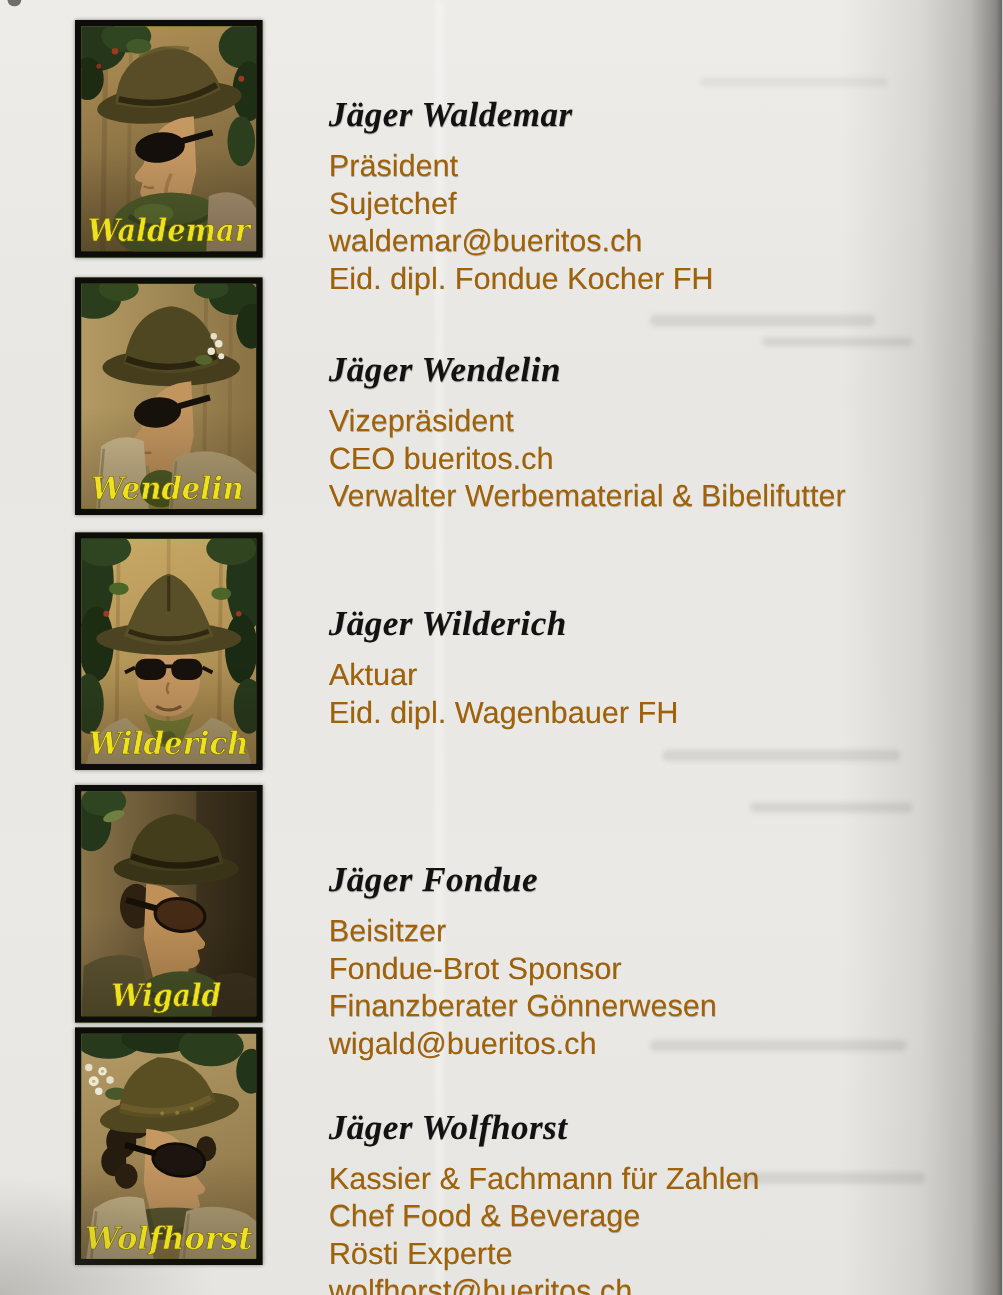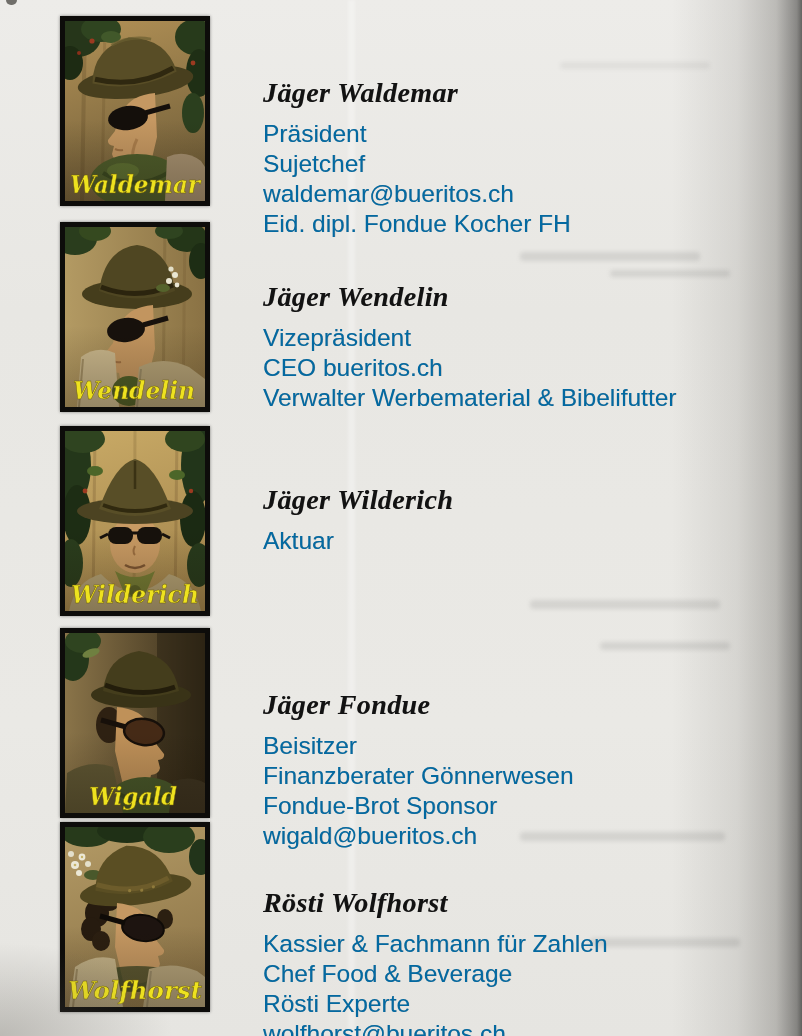--- a/index.html
+++ b/index.html
@@ -56,21 +56,21 @@
   .member-info{position:absolute;left:263px;width:530px;margin-top:44px;}
   .row-1 .member-info{top:17px;} .row-2 .member-info{top:15px;} .row-3 .member-info{top:14px;}
   .row-4 .member-info{top:17px;} .row-5 .member-info{top:21px;}
 
   .member-name{
     font-family:"Liberation Serif", serif;font-style:italic;font-weight:bold;
     font-size:28px;line-height:32px;margin:0 0 10px 0;color:#121212;letter-spacing:.4px;
     text-shadow:0.3px 0.3px 0.6px rgba(50,50,50,0.4);
   }
   .member-line{
-    margin:0;font-size:24.5px;line-height:30px;color:#0369a1;
+    margin:0;font-size:24.5px;line-height:30px;color:#a16207;
     text-shadow:0.3px 0.3px 0.5px rgba(70,70,70,0.35);
   }
 </style>
 </head>
 <body>
 
 <div class="page">
 
   <div class="streak"></div>
   <div class="smudge sm1"></div>
@@ -237,20 +237,21 @@
             <path d="M50,140 Q70,152 90,140 L80,164 Q70,170 60,164 Z" fill="#757c35"></path>
             <circle cx="70" cy="160" r="6" fill="#5b6128"></circle>
             <rect width="140" height="180" fill="url(#vn2)"></rect>
             <text x="6" y="172" textLength="128" lengthAdjust="spacingAndGlyphs" font-family="'DejaVu Serif', serif" font-style="italic" font-weight="bold" font-size="25" fill="#eee21f" stroke="#6b5c0c" stroke-width="0.5">Wilderich</text>
           </svg>
         </div>
     </figure>
     <div class="member-info">
       <h2 class="member-name">Jäger Wilderich</h2>
       <p class="member-line">Aktuar</p>
+      <p class="member-line">Eid. dipl. Wagenbauer FH</p>
     </div>
   </div>
 
   <div class="member-row row-4">
     <figure class="photo-frame">
       <div class="portrait">
           <svg xmlns="http://www.w3.org/2000/svg" viewBox="0 0 140 180">
             <defs>
               <linearGradient id="bg3" x1="0" y1="0" x2="1" y2="0">
                 <stop offset="0" stop-color="#8a7449"></stop>
@@ -280,22 +281,22 @@
             <path d="M0,180 L2,140 Q24,126 48,134 L58,180 Z" fill="#5d5533"></path>
             <path d="M104,180 L108,148 Q126,142 140,150 L140,180 Z" fill="#3b3220"></path>
             <rect width="140" height="180" fill="url(#vn3)"></rect>
             <text x="24" y="172" textLength="88" lengthAdjust="spacingAndGlyphs" font-family="'DejaVu Serif', serif" font-style="italic" font-weight="bold" font-size="25" fill="#eee21f" stroke="#6b5c0c" stroke-width="0.5">Wigald</text>
           </svg>
         </div>
     </figure>
     <div class="member-info">
       <h2 class="member-name">Jäger Fondue</h2>
       <p class="member-line">Beisitzer</p>
+      <p class="member-line">Fondue-Brot Sponsor</p>
       <p class="member-line">Finanzberater Gönnerwesen</p>
-      <p class="member-line">Fondue-Brot Sponsor</p>
       <p class="member-line">wigald@bueritos.ch</p>
     </div>
   </div>
 
   <div class="member-row row-5">
     <figure class="photo-frame">
       <div class="portrait">
           <svg xmlns="http://www.w3.org/2000/svg" viewBox="0 0 140 180">
             <defs>
               <linearGradient id="bg4" x1="0" y1="0" x2="0.25" y2="1">
@@ -342,21 +343,21 @@
             <path d="M4,180 L10,140 Q30,126 50,132 L58,180 Z" fill="#c3b288"></path>
             <path d="M12,142 L8,180" stroke="rgba(120,100,60,0.5)" stroke-width="2" fill="none"></path>
             <path d="M78,180 L84,142 Q108,134 132,144 L140,150 L140,180 Z" fill="#b3a27a"></path>
             <path d="M86,144 L82,180" stroke="rgba(0,0,0,0.15)" stroke-width="2" fill="none"></path>
             <rect width="140" height="180" fill="url(#vn4)"></rect>
             <text x="3" y="172" textLength="134" lengthAdjust="spacingAndGlyphs" font-family="'DejaVu Serif', serif" font-style="italic" font-weight="bold" font-size="25" fill="#eee21f" stroke="#6b5c0c" stroke-width="0.5">Wolfhorst</text>
           </svg>
         </div>
     </figure>
     <div class="member-info">
-      <h2 class="member-name">Rösti Wolfhorst</h2>
+      <h2 class="member-name">Jäger Wolfhorst</h2>
       <p class="member-line">Kassier &amp; Fachmann für Zahlen</p>
       <p class="member-line">Chef Food &amp; Beverage</p>
       <p class="member-line">Rösti Experte</p>
       <p class="member-line">wolfhorst@bueritos.ch</p>
     </div>
   </div>
 
   <div class="edge-shade"></div>
   <div class="corner-shadow"></div>
   <div class="speck"></div>

